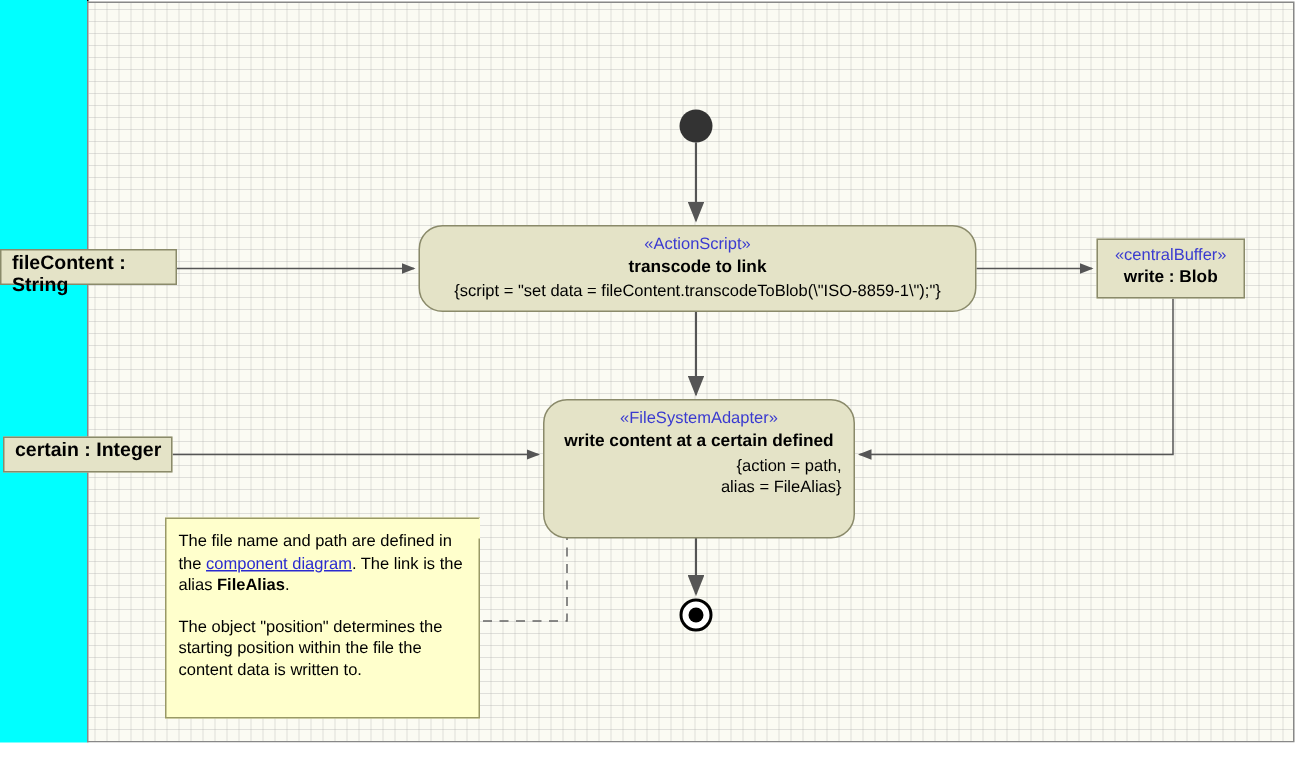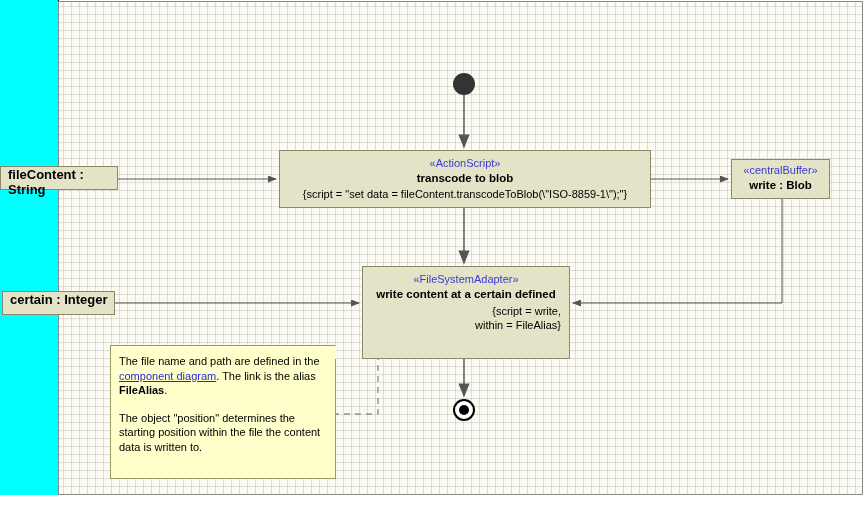--- a/index.html
+++ b/index.html
@@ -106,21 +106,21 @@
     border: 1px solid #6a6a9a;
     box-sizing: border-box;
   }
 
   
   .node {
     position: absolute;
     box-sizing: border-box;
     background: #e4e3c7;
     border: 1px solid #8a8a6a;
-    border-radius: 0;
+    border-radius: 16px;
     font-size: 11.5px;
     color: #000000;
   }
   .stereo {
     color: #3a3ad0;
     text-align: center;
     font-size: 11px;
   }
   .nodename {
     font-weight: bold;
@@ -224,21 +224,21 @@
     width: 10px; height: 10px;
     border-radius: 50%;
     background: #000000;
   }
 
   
   .note {
     position: absolute;
     left: 110px;
     top: 345px;
-    width: 226px;
+    width: 210px;
     height: 134px;
     background: #ffffcc;
     border: 1px solid #999966;
     box-sizing: border-box;
     font-size: 11px;
     color: #000000;
     padding: 8px 8px 6px 8px;
     line-height: 14.5px;
   }
   .note::after {
@@ -303,30 +303,30 @@
     <path d="M782,199 L782,303 L573,303" fill="none" stroke="#555555" stroke-width="1" marker-end="url(#arrowsm)"></path>
 
     <path d="M322,414 L345,414 L378,414 L378,350 L378,345" fill="none" stroke="#666666" stroke-width="1" stroke-dasharray="6,5"></path>
   </svg>
 
   <div class="initial-node"></div>
   <div class="final-node"></div>
 
   <div class="node" id="action-transcode">
     <div class="stereo">«ActionScript»</div>
-    <div class="nodename">transcode to blob</div>
+    <div class="nodename">transcode to link</div>
     <div class="nodebody">{script = "set data = fileContent.transcodeToBlob(\"ISO-8859-1\");"}</div>
   </div>
 
   <div class="node" id="action-write">
     <div class="stereo">«FileSystemAdapter»</div>
     <div class="nodename">write content at a certain defined</div>
     <div class="nodebody">
-      <div>{script = write,</div>
-      <div>within = FileAlias}</div>
+      <div>{action = path,</div>
+      <div>alias = FileAlias}</div>
     </div>
   </div>
 
   <div class="node" id="central-buffer">
     <div class="stereo">«centralBuffer»</div>
     <div class="nodename">write : Blob</div>
   </div>
 
   <div class="pin" id="pin-filecontent">
     <span>fileContent : String</span>

